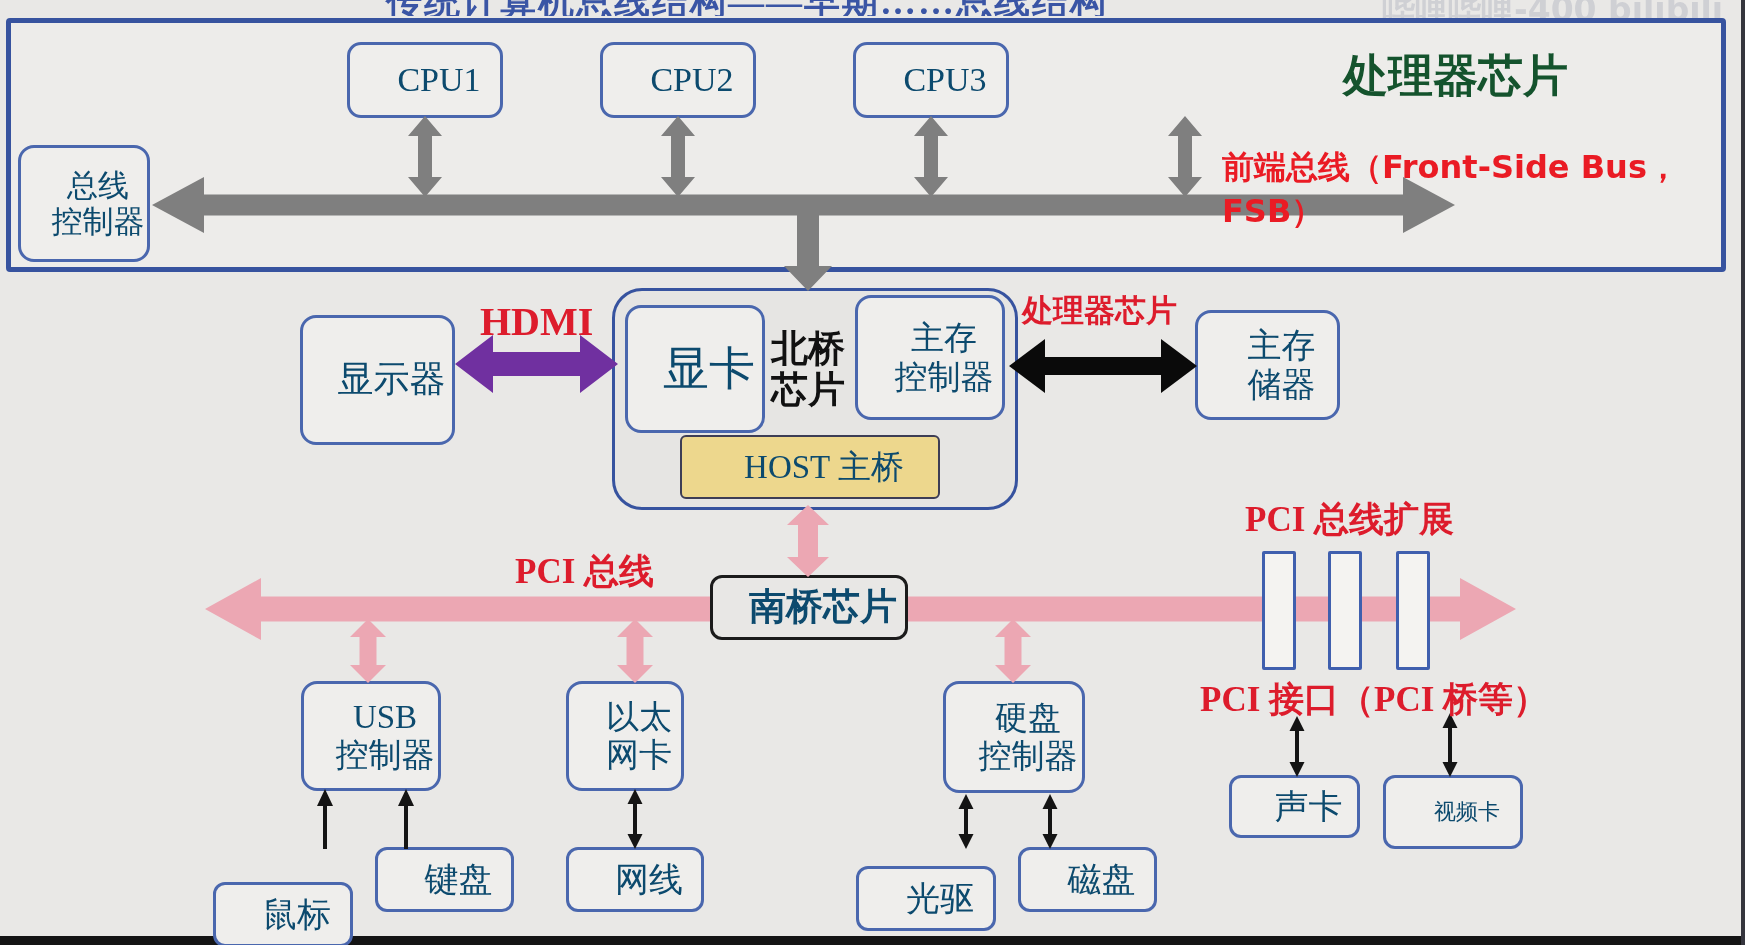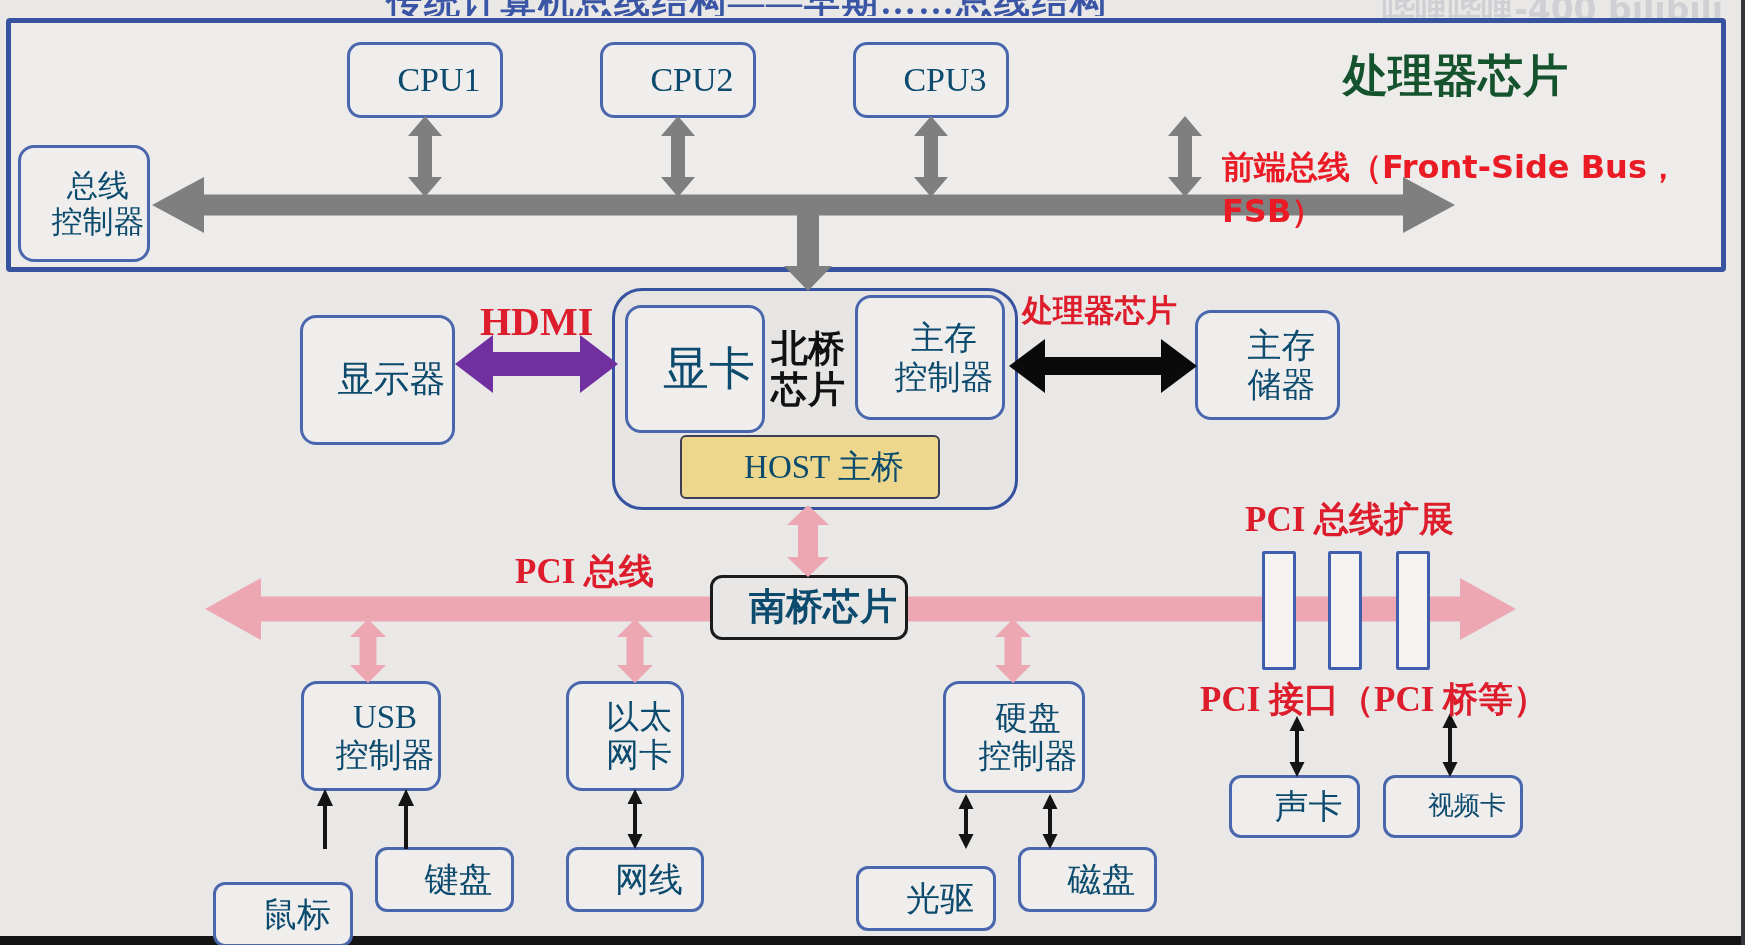--- a/index.html
+++ b/index.html
@@ -79,21 +79,21 @@
   <div class="lbl serifb red toplbl" style="left:1245px;top:496px;font-size:35px;">PCI 总线扩展</div>
   <div class="lbl serifb red toplbl" style="left:1200px;top:676px;font-size:35px;">PCI 接口（PCI 桥等）</div>
 
   <div class="box node" style="left:301px;top:681px;width:140px;height:110px;font-size:33px;">USB
 控制器</div>
   <div class="box node" style="left:566px;top:681px;width:118px;height:110px;font-size:33px;">以太
 网卡</div>
   <div class="box node" style="left:943px;top:681px;width:142px;height:112px;font-size:33px;">硬盘
 控制器</div>
   <div class="box node" style="left:1229px;top:775px;width:131px;height:63px;font-size:34px;border-radius:12px;">声卡</div>
-  <div class="box node" style="left:1383px;top:775px;width:140px;height:63px;font-size:26px;border-radius:12px;">视频卡</div>
+  <div class="box node" style="left:1383px;top:775px;width:140px;height:74px;font-size:22px;border-radius:12px;">视频卡</div>
 
   <div class="box node" style="left:213px;top:882px;width:140px;height:65px;font-size:34px;border-radius:12px;">鼠标</div>
   <div class="box node" style="left:375px;top:847px;width:139px;height:65px;font-size:34px;border-radius:12px;">键盘</div>
   <div class="box node" style="left:566px;top:847px;width:138px;height:65px;font-size:34px;border-radius:12px;">网线</div>
   <div class="box node" style="left:856px;top:866px;width:140px;height:65px;font-size:34px;border-radius:12px;">光驱</div>
   <div class="box node" style="left:1018px;top:847px;width:139px;height:65px;font-size:34px;border-radius:12px;">磁盘</div>
 
   <svg id="arrows-b" class="layer" width="1745" height="945">
       <polygon points="152,205 204,177 204,194.5 1403,194.5 1403,177 1455,205 1403,233 1403,215.5 204,215.5 204,233" fill="#7f7f7f"></polygon>
       <polygon points="425,116 442,136 432,136 432,177 442,177 425,197 408,177 418,177 418,136 408,136" fill="#7f7f7f"></polygon>

